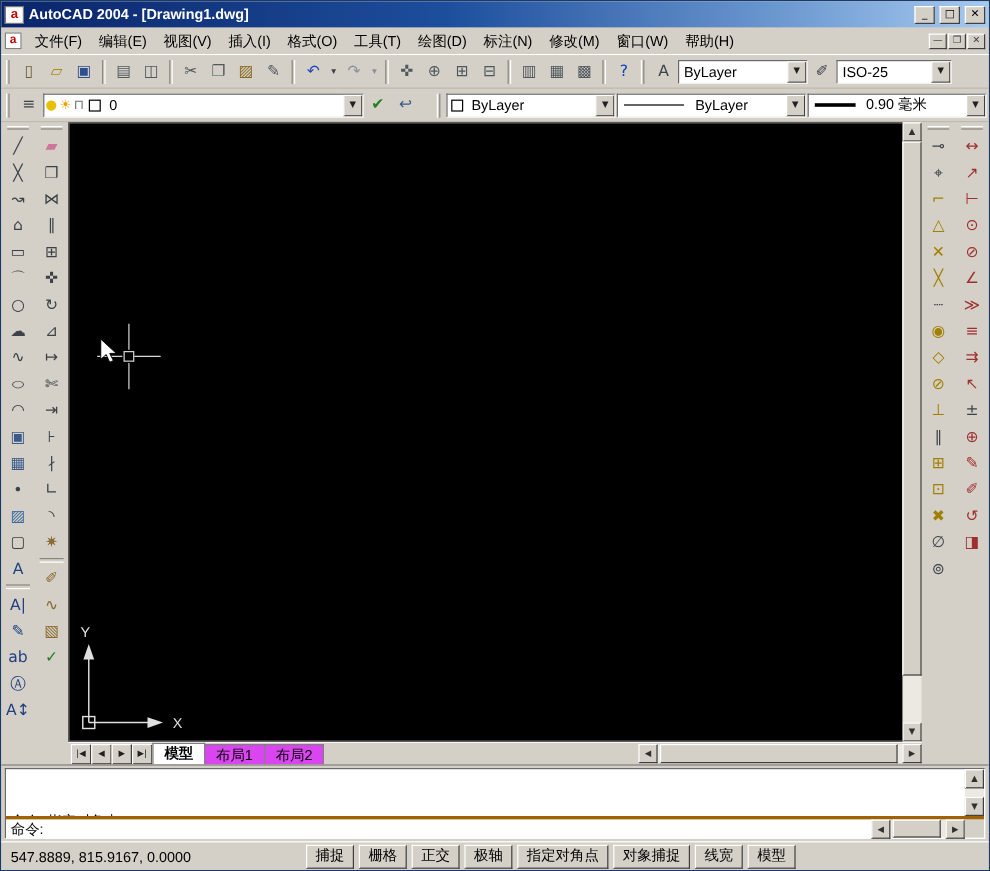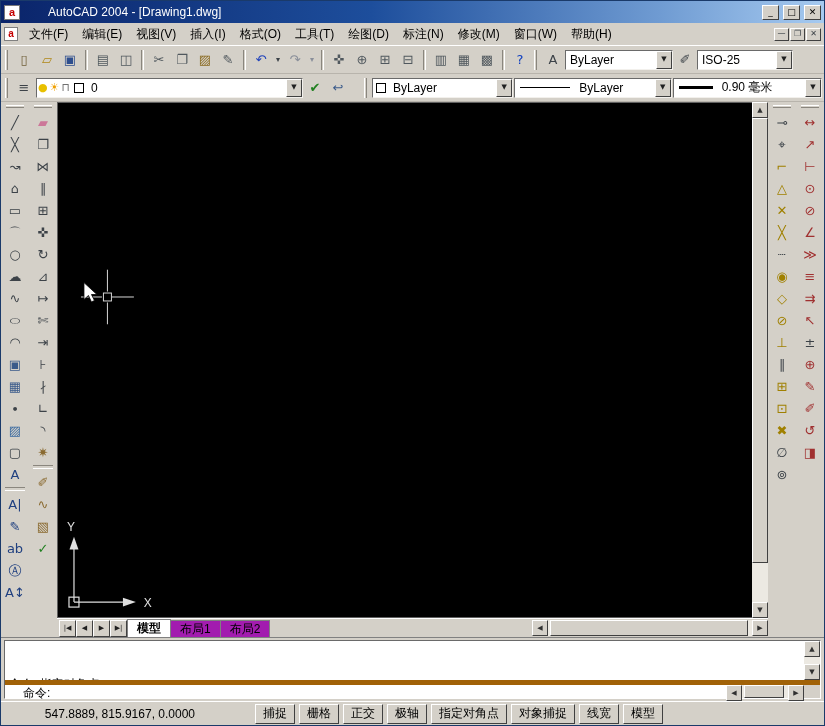--- a/index.html
+++ b/index.html
@@ -7,21 +7,21 @@
   .window{
     width:825px;height:726px;background:#d4d0c8;overflow:hidden;
     font-family:"Liberation Sans",sans-serif;font-size:12px;color:#000;
     display:flex;flex-direction:column;border:1px solid #1a3a6a;
   }
   
   .titlebar{height:22px;flex:0 0 22px;display:flex;align-items:center;gap:4px;padding:0 3px;
     background:linear-gradient(90deg,#0a246a 0%,#1d4e9c 45%,#6f9bd2 80%,#a6caf0 100%);}
   .app-icon{width:16px;height:15px;background:#fff;border:1px solid #7a7a7a;color:#c40000;
     font-weight:bold;font-size:11px;line-height:13px;text-align:center;}
-  .title-text{color:#fff;font-weight:normal;flex:1;white-space:nowrap;overflow:hidden;margin-left:24px;}
+  .title-text{color:#fff;font-weight:bold;flex:1;white-space:nowrap;overflow:hidden;}
   .winbtn{width:17px;height:15px;padding:0;display:flex;align-items:center;justify-content:center;
     background:#d4d0c8;border:1px solid;border-color:#fff #404040 #404040 #fff;font-size:9px;line-height:1;}
   .winbtn .glyph{font-family:"DejaVu Sans",sans-serif;font-size:9px;color:#000;}
   
   .menubar{height:23px;flex:0 0 23px;display:flex;align-items:center;padding:0 3px;
     border-bottom:1px solid #fff;background:#d4d0c8;}
   .mdi-icon{width:14px;height:14px;background:#fff;border:1px solid #808080;color:#c40000;
     font-size:10px;line-height:12px;text-align:center;font-weight:bold;margin-right:4px;}
   .menu-item{padding:3px 7px;white-space:nowrap;}
   .mdi-controls{margin-left:auto;display:flex;gap:1px;}
@@ -64,41 +64,41 @@
   .sbtn{width:16px;height:16px;min-height:16px;padding:0;display:flex;align-items:center;justify-content:center;
     background:#d4d0c8;border:1px solid;border-color:#fff #404040 #404040 #fff;}
   .sbtn .glyph{font-size:7px;color:#303030;}
   .vtrack{flex:1;position:relative;}
   .vthumb{position:absolute;left:0;right:0;top:0;height:92%;background:#d4d0c8;border:1px solid;border-color:#fff #404040 #404040 #fff;}
   
   .tabrow{height:19px;flex:0 0 19px;display:flex;align-items:stretch;background:#d4d0c8;border-top:1px solid #fff;padding-left:2px;}
   .navbtn{width:17px;height:17px;padding:0;margin-top:1px;display:flex;align-items:center;justify-content:center;
     background:#d4d0c8;border:1px solid;border-color:#fff #404040 #404040 #fff;}
   .navbtn .glyph{font-size:7px;color:#202020;}
-  .tab{padding:0 9px;display:flex;align-items:center;background:#a21caf;border:1px solid #808080;border-bottom:none;margin:1px -1px 0 0;font-size:12px;}
+  .tab{padding:0 9px;display:flex;align-items:center;background:#d946ef;border:1px solid #808080;border-bottom:none;margin:1px -1px 0 0;font-size:12px;}
   .tab.active{background:#fff;font-weight:bold;margin-top:0;}
   .tabfill{flex:1;}
   .hscroll{width:236px;flex:0 0 236px;display:flex;align-items:stretch;background:#ece9e2;margin:1px 0 1px 0;}
   .htrack{flex:1;position:relative;}
   .hthumb{position:absolute;top:0;bottom:0;left:2px;right:4px;background:#d4d0c8;border:1px solid;border-color:#fff #404040 #404040 #fff;}
   .hscroll .sbtn{height:auto;}
   
   .cmdwin{height:64px;flex:0 0 64px;background:#d4d0c8;border-top:1px solid #808080;padding:2px 3px;}
   .cmd-box{height:100%;border:1px solid;border-color:#6a6a6a #fff #fff #6a6a6a;background:#fff;display:flex;flex-direction:column;}
   .cmd-top{flex:1;display:flex;min-height:0;}
   .cmd-lines{flex:1;padding:1px 4px;line-height:17px;white-space:pre;overflow:hidden;}
   .cmd-vscroll{width:16px;flex:0 0 16px;display:flex;flex-direction:column;background:#ece9e2;}
-  .cmd-bottom{height:18px;flex:0 0 18px;display:flex;border-top:5px solid #a16207;padding-left:14px;}
+  .cmd-bottom{height:18px;flex:0 0 18px;display:flex;border-top:3px solid #a16207;}
   .cmd-prompt{flex:1;padding:0 4px;line-height:17px;background:#fff;}
   .cmd-hscroll{width:78px;flex:0 0 78px;display:flex;background:#ece9e2;}
   .cmd-corner{width:16px;flex:0 0 16px;background:#d4d0c8;}
   
   .statusbar{height:24px;flex:0 0 24px;display:flex;align-items:center;gap:4px;padding:0 8px;
     border-top:1px solid #fff;background:#d4d0c8;}
-  .coords{width:186px;white-space:nowrap;text-align:right;}
+  .coords{width:186px;white-space:nowrap;}
   .status-spacer{width:52px;}
   .stoggle{height:20px;padding:2px 7px;background:#d4d0c8;border:1px solid;border-color:#fff #404040 #404040 #fff;
     font-size:12px;display:flex;align-items:center;font-family:"Liberation Sans",sans-serif;}
 </style>
 </head>
 <body>
 
 <div class="window">
 
   <div class="titlebar">

